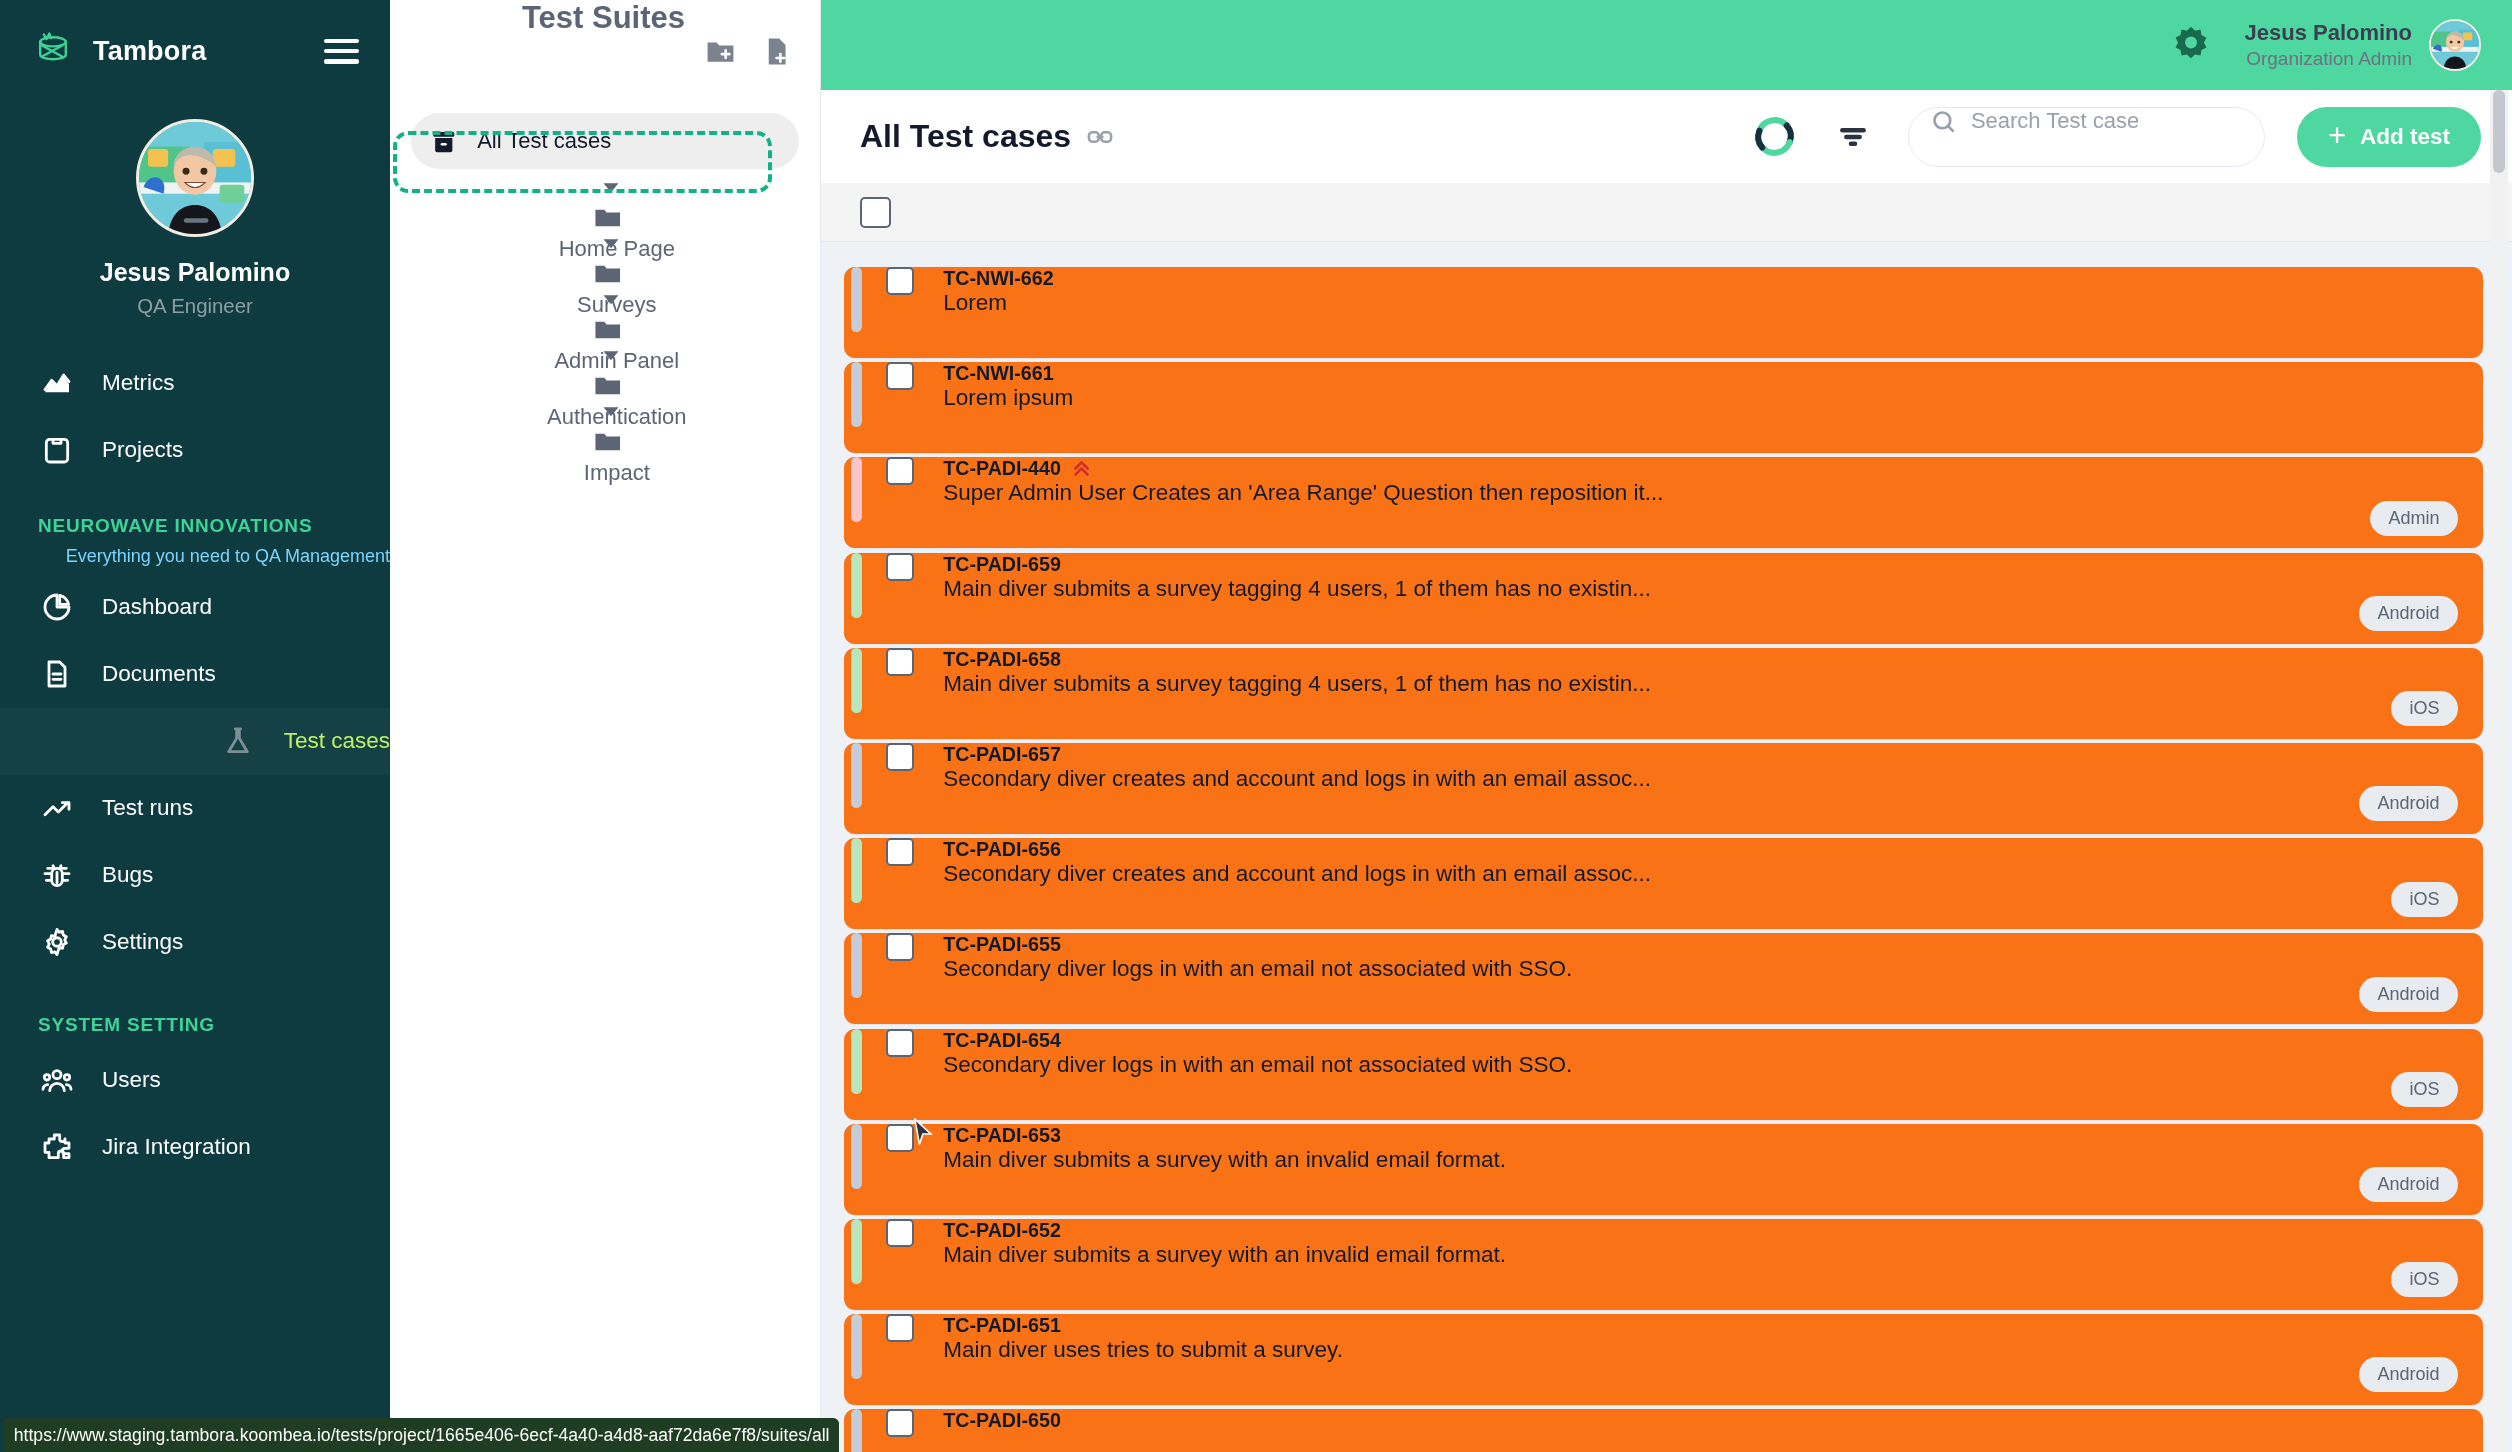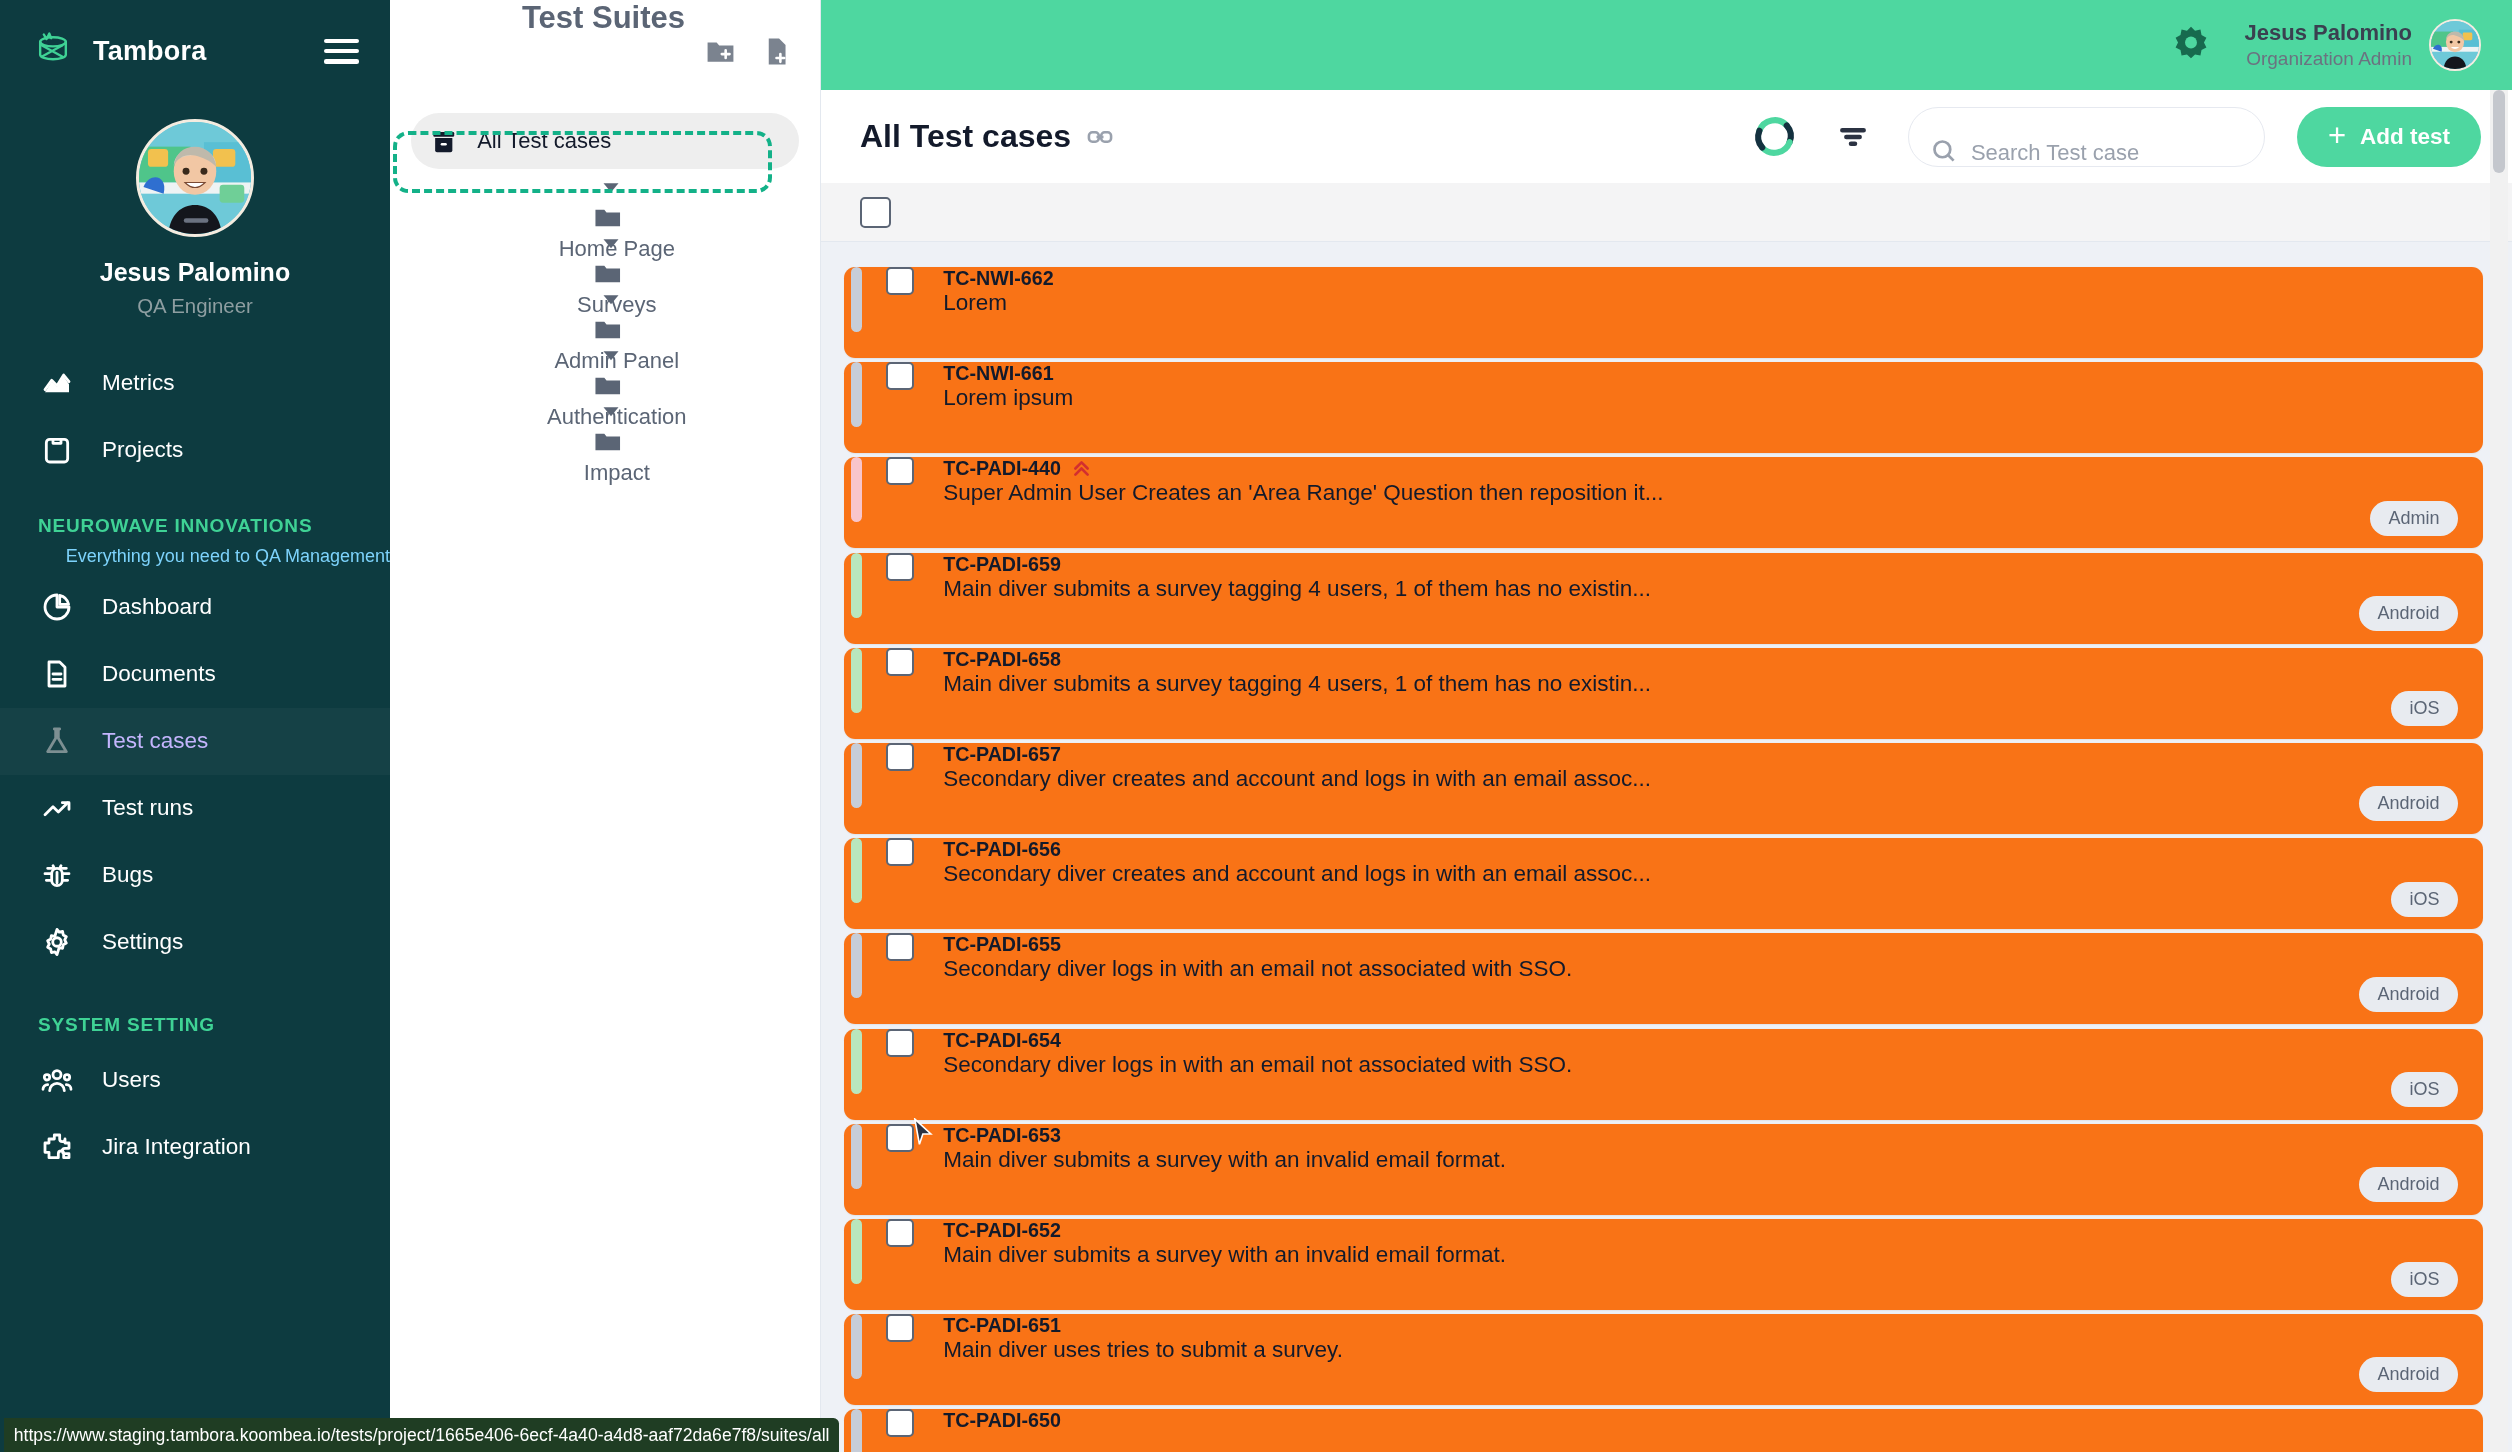--- a/index.html
+++ b/index.html
@@ -34,21 +34,21 @@
   .profile-name { font-size: 25px; font-weight: 700; margin-top: 21px; }
   .profile-role { font-size: 20.4px; color: #8e9ea1; margin-top: 8.4px; }
 
   .nav { margin-top: 31px; }
   .nav-item {
     display: flex; align-items: center;
     height: 67px; padding-left: 38px;
     font-size: 22.5px; color: #ffffff; cursor: pointer;
     text-decoration: none;
   }
-  .nav-item.muted { color: #c4b5fd; background: rgba(255,255,255,0.035); }
+  .nav-item.muted { color: #bef264; background: rgba(255,255,255,0.035); justify-content: flex-end; }
   .nav-item.muted svg { stroke: #7d8f92; }
   .nav-ico { width: 37px; height: 37px; flex: 0 0 37px; display: flex; align-items: center; justify-content: center; }
   .nav-ico svg { width: 32px; height: 32px; fill: none; stroke: #fff; stroke-width: 2.1; stroke-linecap: round; stroke-linejoin: round; }
   .nav-label { margin-left: 27px; }
 
   .nav-section { padding: 32px 0 7px 38px; }
   .nav-section-title { font-size: 19px; font-weight: 700; color: #3fd295; letter-spacing: 0.8px; }
   .nav-section-sub { font-size: 18px; color: #7dd3fc; margin-top: 8.4px; text-align: right; }
   .nav-section.tight { padding-top: 38px; padding-bottom: 11.2px; }
 
@@ -102,21 +102,21 @@
   }
   .page-title { font-size: 32px; font-weight: 700; color: #131a2b; }
   .link-ico { margin-left: 15.4px; display: flex; align-items: center; cursor: pointer; }
   .link-ico svg { width: 28px; height: 28px; fill: none; stroke: #9aa1ad; stroke-width: 2.2; }
   .head-tools { margin-left: auto; display: flex; align-items: center; gap: 0; }
   .sync-ico { width: 49px; height: 49px; margin-right: 35px; cursor: pointer; }
   .filter-ico { width: 39px; height: 39px; margin-right: 35px; cursor: pointer; display:flex; align-items:center; justify-content:center;}
   .filter-ico svg { width: 32px; height: 32px; stroke: #2b3242; stroke-width: 3.4; stroke-linecap: round; }
   .search-wrap {
     width: 357px; height: 60px; border: 1.4px solid #e6e9f0; border-radius: 31px;
-    display: flex; align-items: flex-end; padding: 0 21px; margin-right: 32px; background: #fff;
+    display: flex; align-items: flex-start; padding: 0 21px; margin-right: 32px; background: #fff;
   }
   .search-wrap svg { width: 27px; height: 27px; fill: none; stroke: #9aa1ad; stroke-width: 2.4; flex: 0 0 27px; }
   .search-wrap input {
     border: 0; outline: 0; margin-left: 14px; font-size: 22px; color: #3a4050;
     font-family: "Liberation Sans", sans-serif; width: 100%; background: transparent;
   }
   .search-wrap input::placeholder { color: #9aa1ad; }
   .add-btn {
     height: 60px; background: #4ed7a0; color: #fff; border: 0; border-radius: 31px;
     font-size: 22.5px; font-weight: 600; padding: 0 31px; display: flex; align-items: center;

